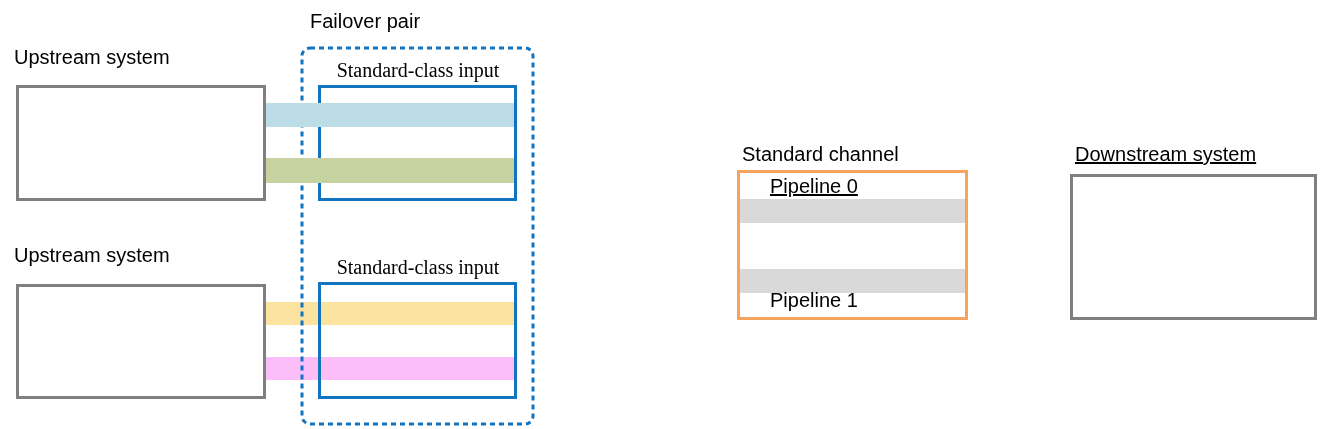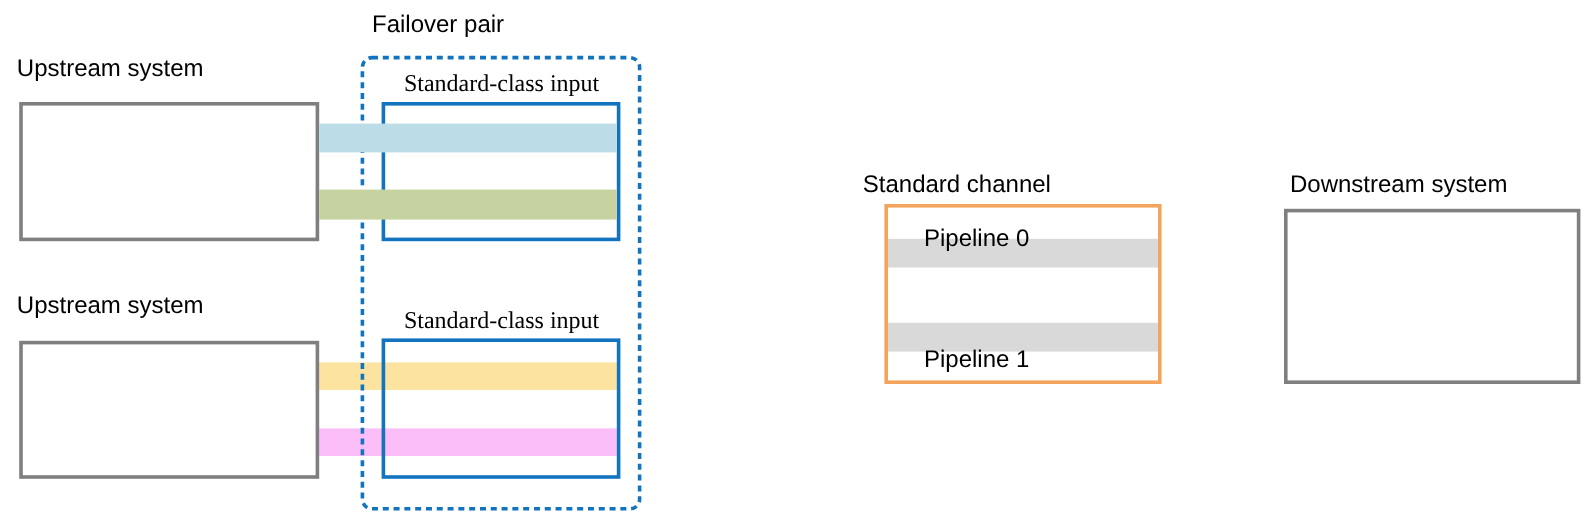--- a/index.html
+++ b/index.html
@@ -67,23 +67,23 @@
 
   <div class="label" style="left:14px; top:244px;">Upstream system</div>
   <div class="box" style="left: 16px; top: 284px; width: 250px; height: 115px; border-color: rgb(127, 127, 127);"></div>
 
   <div class="label centered" style="left:318px; top:256px; width:200px;">Standard-class input</div>
   <div class="box" style="left: 318px; top: 282px; width: 199px; height: 117px; border-color: rgb(18, 115, 191);"></div>
 
   <div class="stripe under" style="left: 266px; top: 302px; width: 248px; height: 23px; background-color: rgb(252, 227, 160);"></div>
   <div class="stripe under" style="left: 266px; top: 357px; width: 248px; height: 23px; background-color: rgb(252, 190, 248);"></div>
 
-  <div class="label" style="left:719px; top:143px;text-align:right;">Standard channel</div>
+  <div class="label" style="left:742px; top:143px;text-align:right;">Standard channel</div>
   <div class="box" style="left: 737px; top: 170px; width: 231px; height: 150px; border-color: rgb(244, 164, 92);"></div>
-  <div class="label" style="left:770px; top:188px;">Pipeline 0</div>
+  <div class="label" style="left:770px; top:175px;text-decoration:underline;">Pipeline 0</div>
   <div class="stripe under" style="left: 740px; top: 199px; width: 226px; height: 24px; background-color: rgb(217, 217, 217);"></div>
   <div class="stripe under" style="left: 740px; top: 269px; width: 226px; height: 24px; background-color: rgb(217, 217, 217);"></div>
   <div class="label" style="left:770px; top:289px;">Pipeline 1</div>
 
-  <div class="label" style="left:1075px; top:143px;">Downstream system</div>
+  <div class="label" style="left:1075px; top:143px;text-decoration:underline;">Downstream system</div>
   <div class="box" style="left: 1070px; top: 174px; width: 247px; height: 146px; border-color: rgb(127, 127, 127);"></div>
 
 </div>
 
 </body></html>

